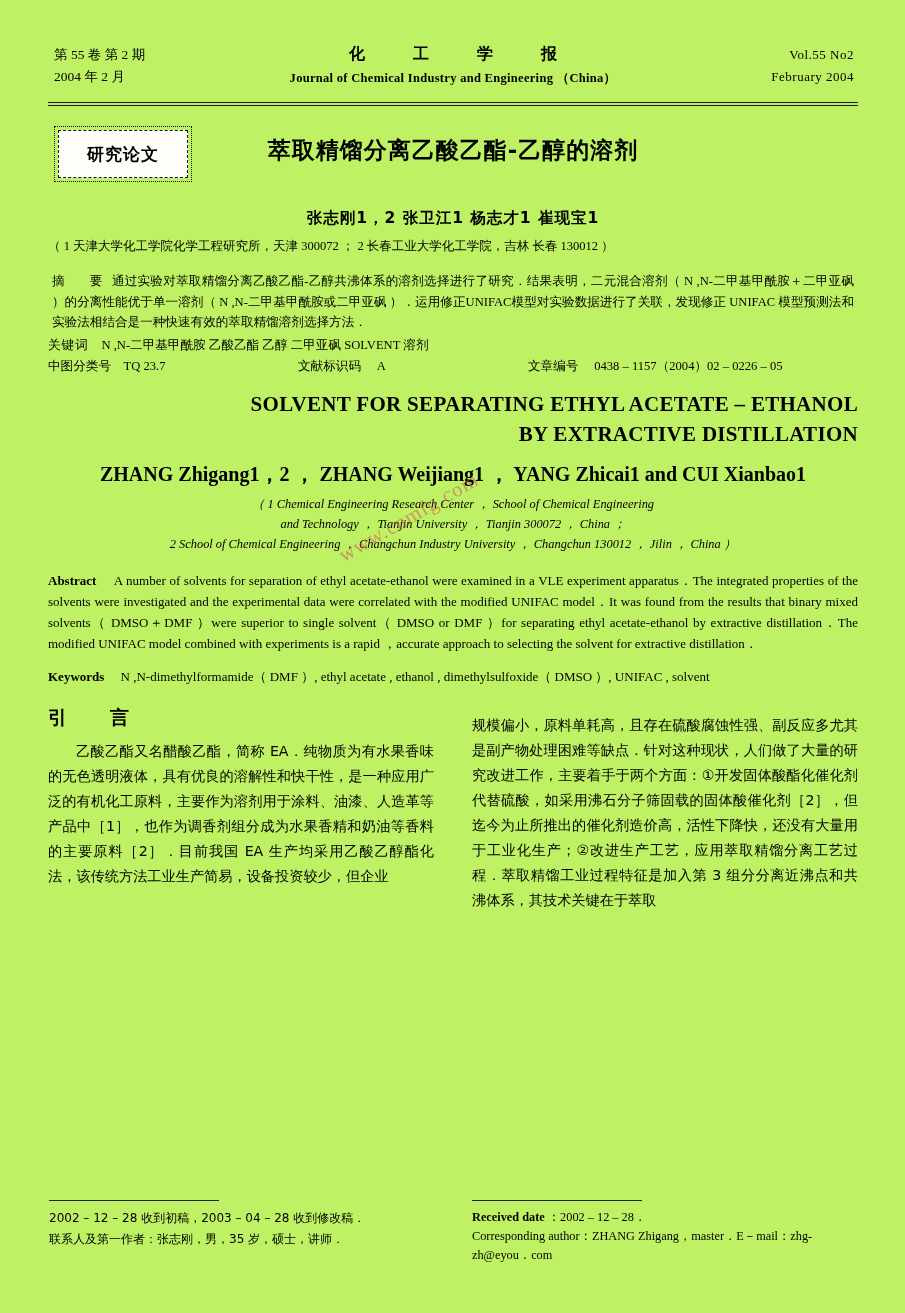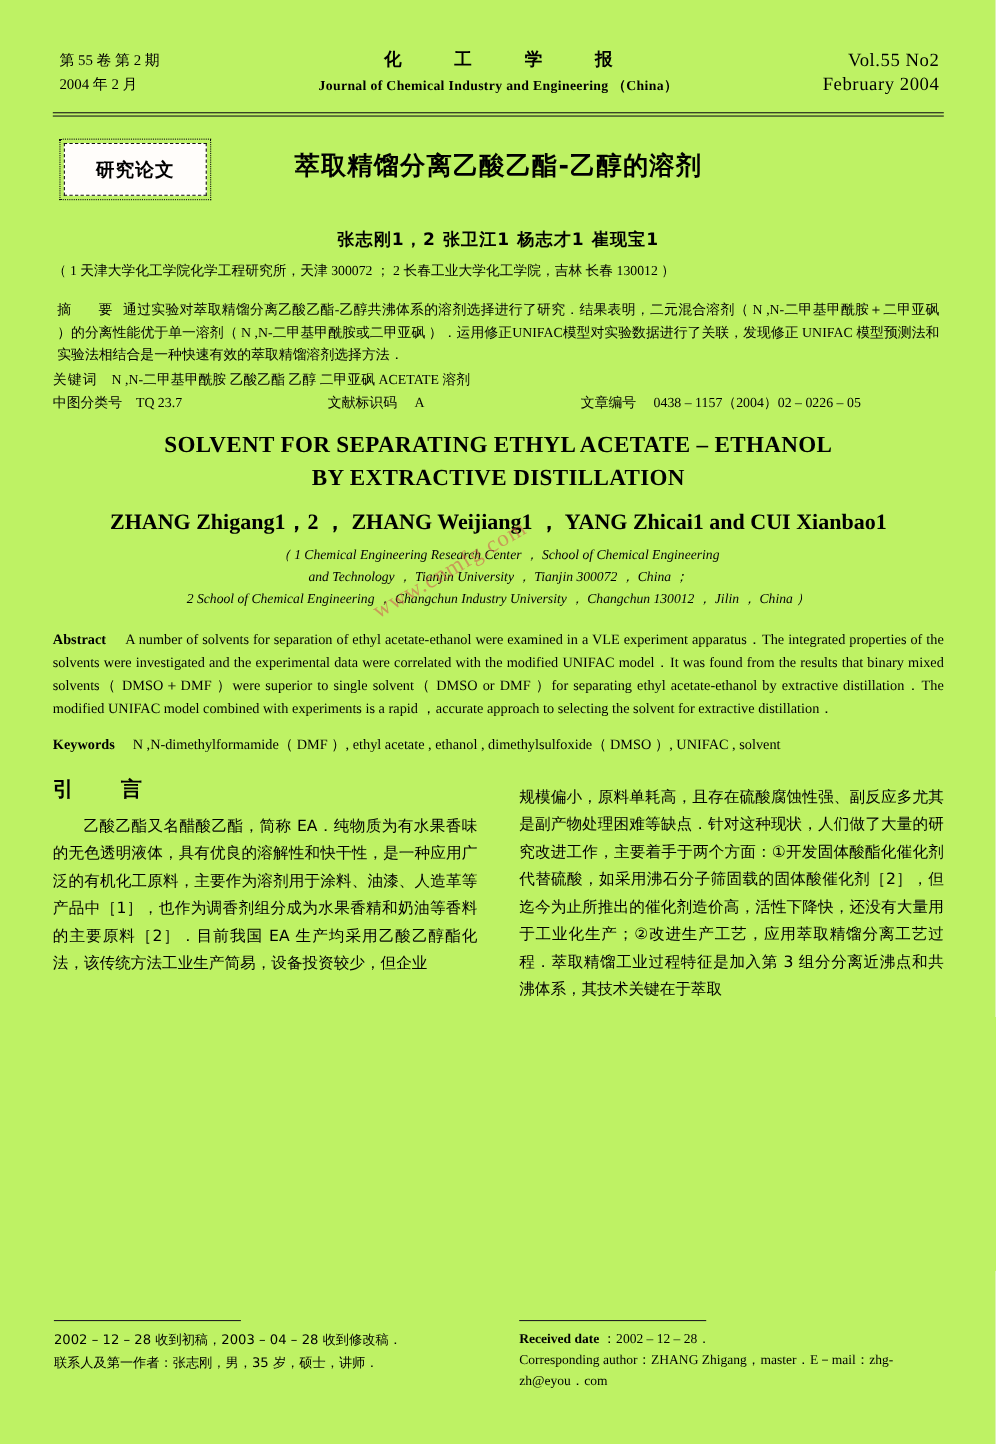--- a/index.html
+++ b/index.html
@@ -6,21 +6,21 @@
   body{font-family:"Liberation Serif", serif;}
   .page{
     width:905px;height:1313px;margin:0 auto;background:#bef264;position:relative;
     overflow:hidden;
   }
   .inner{position:absolute;left:48px;top:42px;width:810px;height:1230px;}
 
   
   .jhead{position:relative;height:58px;}
   .jhead .left{position:absolute;left:6px;top:2px;font-size:13.5px;line-height:22px;}
-  .jhead .right{position:absolute;right:4px;top:2px;font-size:17px;line-height:22px;text-align:right;letter-spacing:.5px;}
+  .jhead .right{position:absolute;right:4px;top:2px;font-size:13px;line-height:22px;text-align:right;letter-spacing:.5px;}
   .jhead .mid{position:absolute;left:0;right:0;top:2px;text-align:center;font-weight:bold;}
   .jhead .mid .cn{font-size:16px;letter-spacing:22px;padding-left:22px;}
   .jhead .mid .en{font-size:12.5px;margin-top:5px;letter-spacing:.3px;}
   .rule{border-top:1.6px solid #1a1a1a;margin-top:2px;}
   .rule2{border-top:1px solid #1a1a1a;margin-top:2px;}
 
   
   .titleblock{position:relative;margin-top:22px;height:60px;}
   .badge{
     position:absolute;left:10px;top:2px;width:128px;height:46px;
@@ -49,21 +49,21 @@
   .cnabs .lead{letter-spacing:6px;}
   .kw{margin-top:2px;font-size:12.6px;line-height:20.5px;}
   .kw .lbl{letter-spacing:1px;}
   .clsrow{margin-top:3px;font-size:12.6px;display:flex;}
   .clsrow .c1{width:250px;}
   .clsrow .c2{width:230px;}
   .clsrow .c3{flex:1;}
 
   
   .entitle{
-    text-align:center;font-size:21px;font-weight:bold;line-height:30px;margin-top:14px;
+    text-align:right;font-size:21px;font-weight:bold;line-height:30px;margin-top:14px;
     letter-spacing:.3px;
   }
   .enauthors{text-align:center;font-size:20px;font-weight:bold;margin-top:12px;}
   .enaffil{text-align:center;font-size:12.4px;font-style:italic;line-height:20px;margin-top:6px;}
 
   
   .enabs{margin-top:16px;font-size:13px;line-height:21px;text-align:justify;}
   .enabs b{font-weight:bold;}
   .enkw{margin-top:12px;font-size:13px;line-height:21px;text-align:justify;}
 
@@ -123,21 +123,21 @@
     <div class="authors">张志刚1，2    张卫江1    杨志才1    崔现宝1</div>
     <div class="affil">（ 1 天津大学化工学院化学工程研究所，天津 300072 ； 2 长春工业大学化工学院，吉林 长春 130012 ）</div>
 
     <div class="cnabs">
       <span class="lead">摘　要</span>
       <span>通过实验对萃取精馏分离乙酸乙酯-乙醇共沸体系的溶剂选择进行了研究．结果表明，二元混合溶剂（ N ,N-二甲基甲酰胺＋二甲亚砜 ）的分离性能优于单一溶剂（ N ,N-二甲基甲酰胺或二甲亚砜 ）．运用修正UNIFAC模型对实验数据进行了关联，发现修正 UNIFAC 模型预测法和实验法相结合是一种快速有效的萃取精馏溶剂选择方法．</span>
     </div>
     <div class="kw">
       <span class="lbl">关键词</span>
       <span>&nbsp;&nbsp;</span>
-      <span>N ,N-二甲基甲酰胺    乙酸乙酯    乙醇    二甲亚砜    ACETATE    溶剂</span>
+      <span>N ,N-二甲基甲酰胺    乙酸乙酯    乙醇    二甲亚砜    SOLVENT    溶剂</span>
     </div>
     <div class="clsrow">
       <div class="c1">
         <span>中图分类号</span>
         <span>&nbsp;&nbsp;</span>
         <span>TQ 23.7</span>
       </div>
       <div class="c2">
         <span>文献标识码</span>
         <span>&nbsp;&nbsp;&nbsp;</span>

